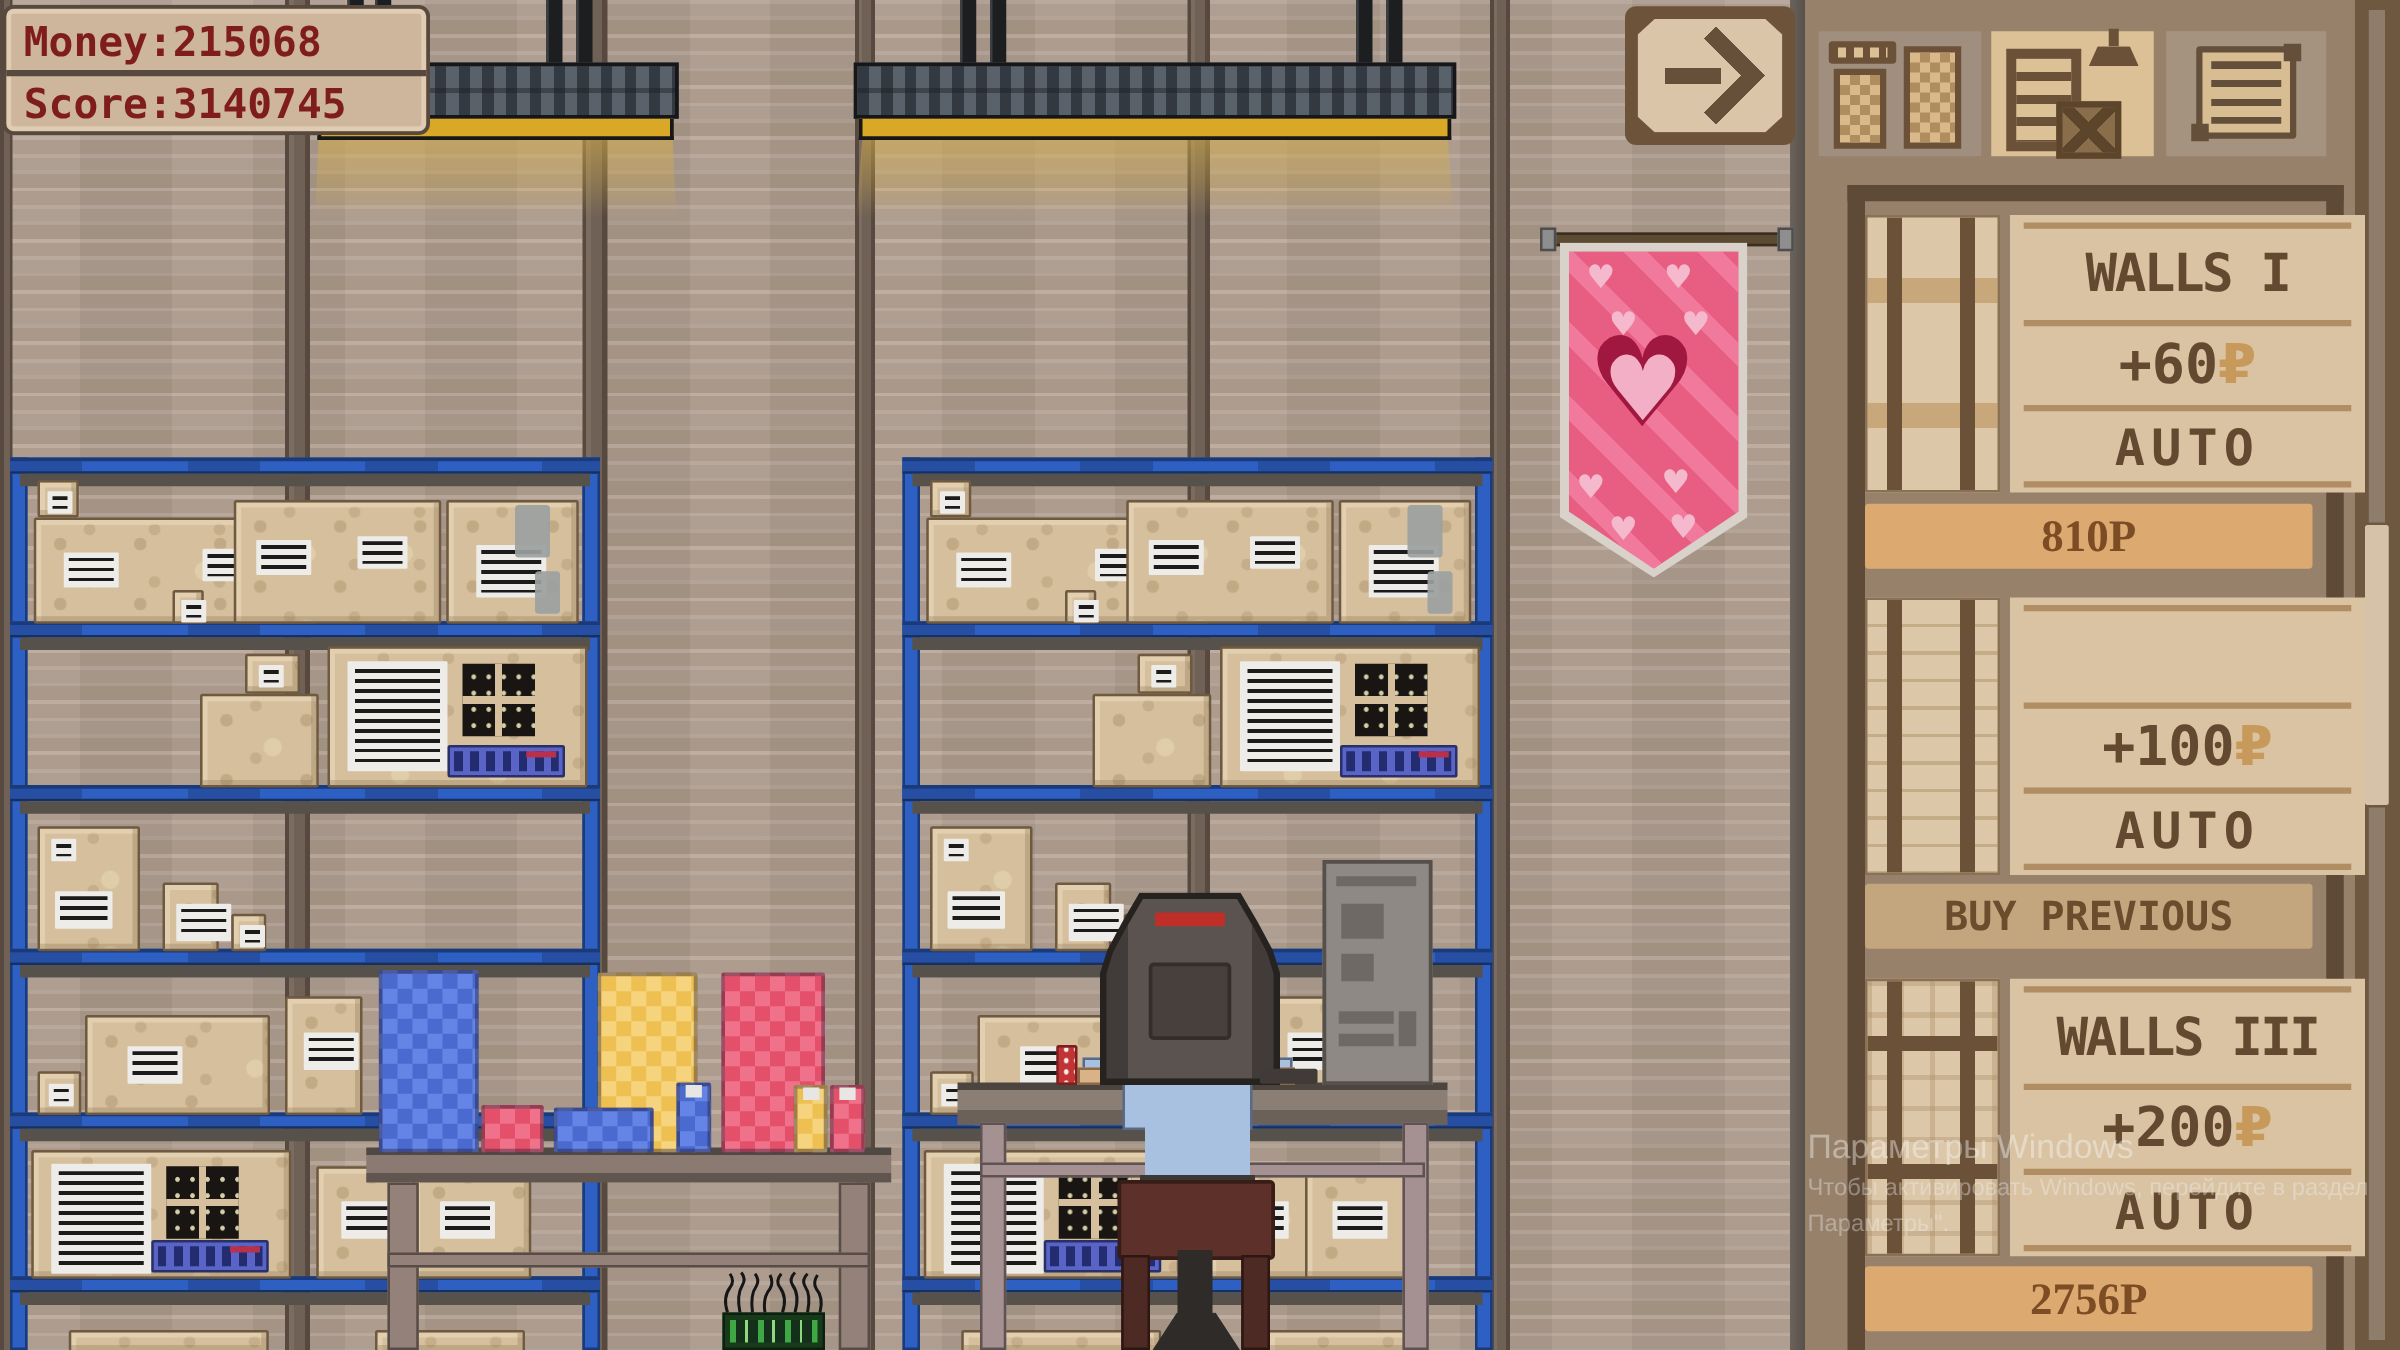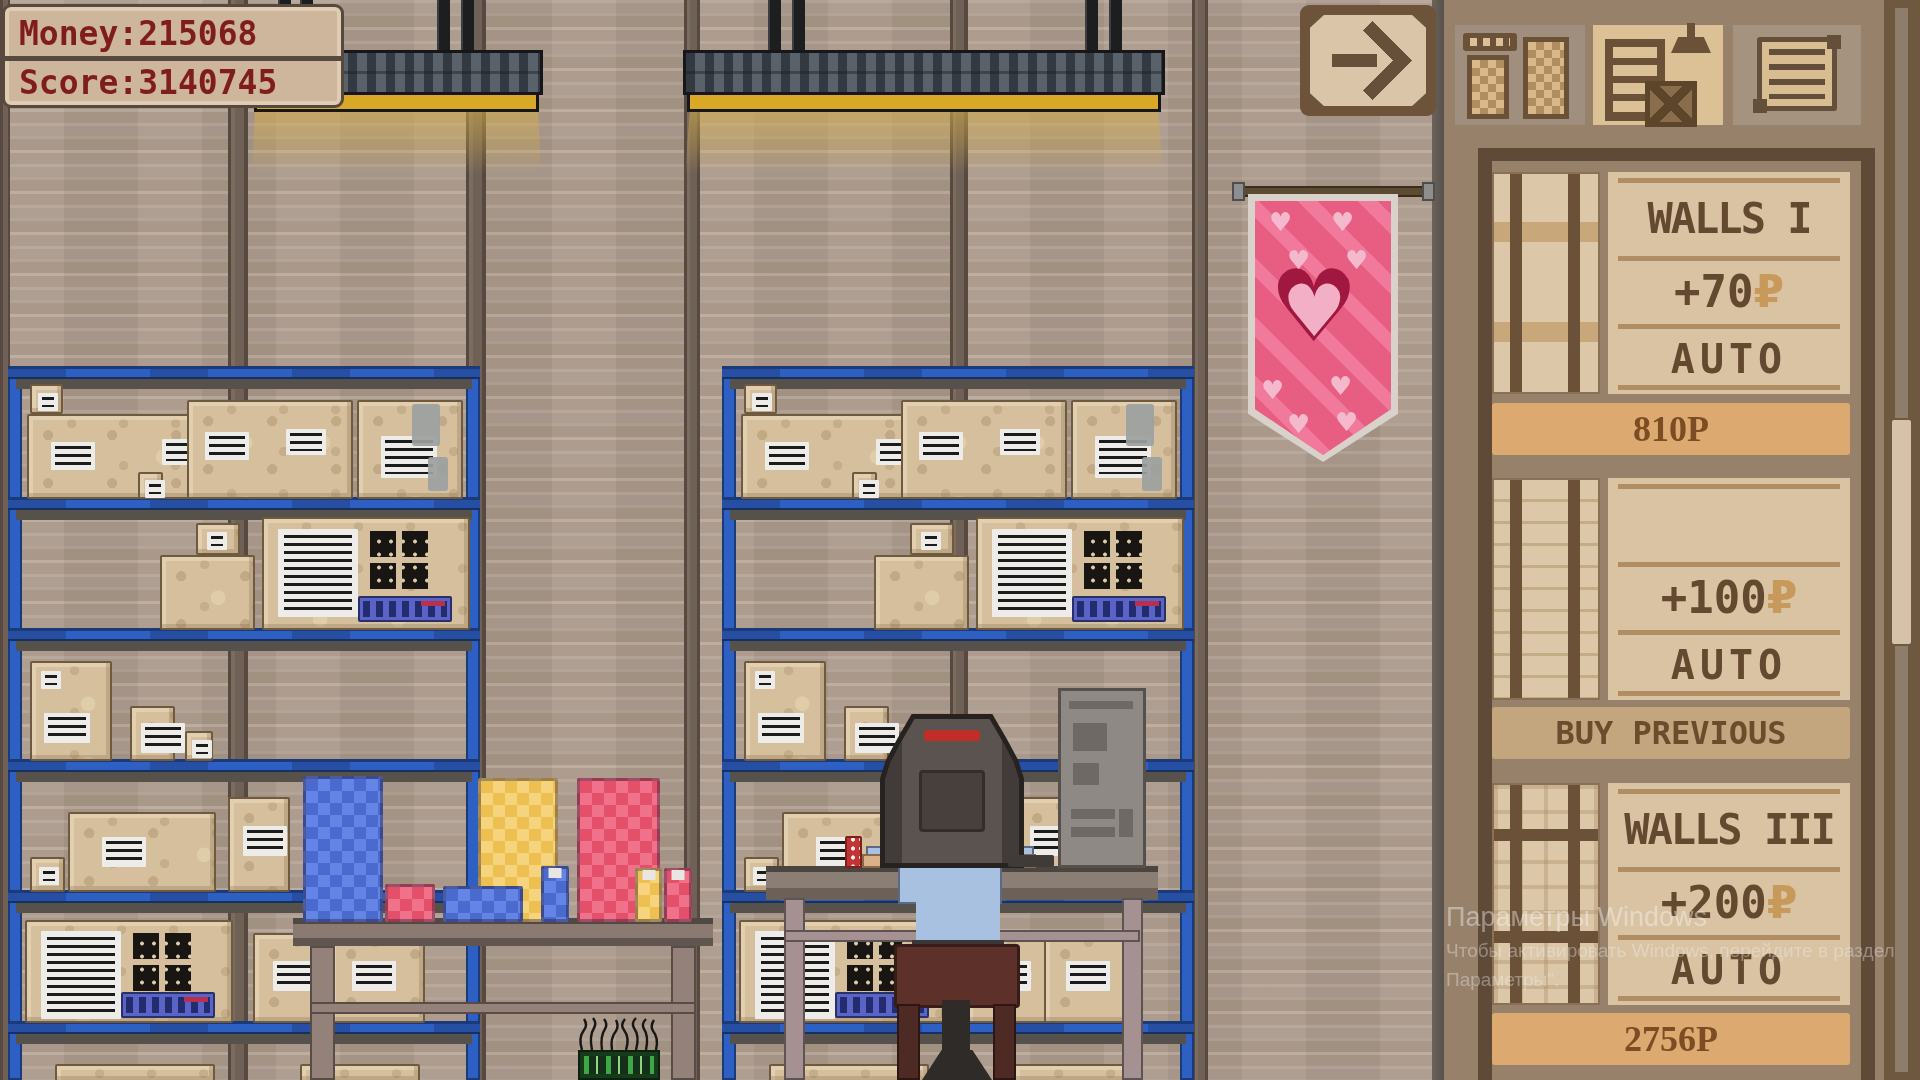--- a/index.html
+++ b/index.html
@@ -153,21 +153,21 @@
     background-image:linear-gradient(45deg, transparent 42%, #5d452c 42% 58%, transparent 58%),
                      linear-gradient(135deg, transparent 42%, #5d452c 42% 58%, transparent 58%);}
   #scroll-icon{position:absolute;left:24px;top:12px;width:80px;height:74px;background:#d9bd92;border:5px solid #64503a;border-radius:3px;}
   #scroll-icon::after{content:"";position:absolute;inset:7px;
     background-image:repeating-linear-gradient(180deg,#64503a 0 6px,transparent 6px 15px),
                      repeating-linear-gradient(90deg, transparent 0 24px, #d9bd92 24px 28px);}
   .curl{position:absolute;width:14px;height:14px;background:#64503a;}
   .curl.bl{left:-9px;bottom:-7px;}
   .curl.tr{right:-9px;top:-7px;}
 
-  .card{position:absolute;left:1492px;width:358px;height:222px;z-index:22;cursor:pointer;}
+  .card{position:absolute;left:1492px;width:400px;height:222px;z-index:22;cursor:pointer;}
   .preview{position:absolute;left:0;top:0;width:108px;height:222px;background:#dcc7a8;border:2px solid #8a7055;}
   .pv1{background-image:
     linear-gradient(90deg, transparent 0 16px, #6b5138 16px 28px, transparent 28px 74px, #6b5138 74px 86px, transparent 86px),
     linear-gradient(180deg, transparent 0 48px, #c8a77a 48px 68px, transparent 68px 148px, #c8a77a 148px 168px, transparent 168px);}
   .pv2{background-image:
     linear-gradient(90deg, transparent 0 16px, #6b5138 16px 28px, transparent 28px 74px, #6b5138 74px 86px, transparent 86px),
     repeating-linear-gradient(180deg, #dcc7a8 0 19px, #c4ac87 19px 22px),
     repeating-linear-gradient(90deg, rgba(255,250,235,.35) 0 9px, transparent 9px 26px);}
   .pv3{background-image:
     linear-gradient(90deg, transparent 0 16px, #6b5138 16px 28px, transparent 28px 74px, #6b5138 74px 86px, transparent 86px),
@@ -488,21 +488,21 @@
       <div class="curl tr"></div>
     </div>
   </div>
 
   <div class="card" style="top:172px;">
     <div class="preview pv1"></div>
     <div class="ct">
       <div class="rule" style="top:6px"></div>
       <div class="ct-row ct-title">WALLS I</div>
       <div class="rule" style="top:84px"></div>
-      <div class="ct-row ct-bonus"><span>+70</span><span class="rub">₽</span></div>
+      <div class="ct-row ct-bonus"><span>+60</span><span class="rub">₽</span></div>
       <div class="rule" style="top:152px"></div>
       <div class="ct-row ct-auto">AUTO</div>
       <div class="rule" style="bottom:4px"></div>
     </div>
   </div>
   <div class="bar price" style="top:403px;">810P</div>
 
   <div class="card" style="top:478px;">
     <div class="preview pv2"></div>
     <div class="ct">

